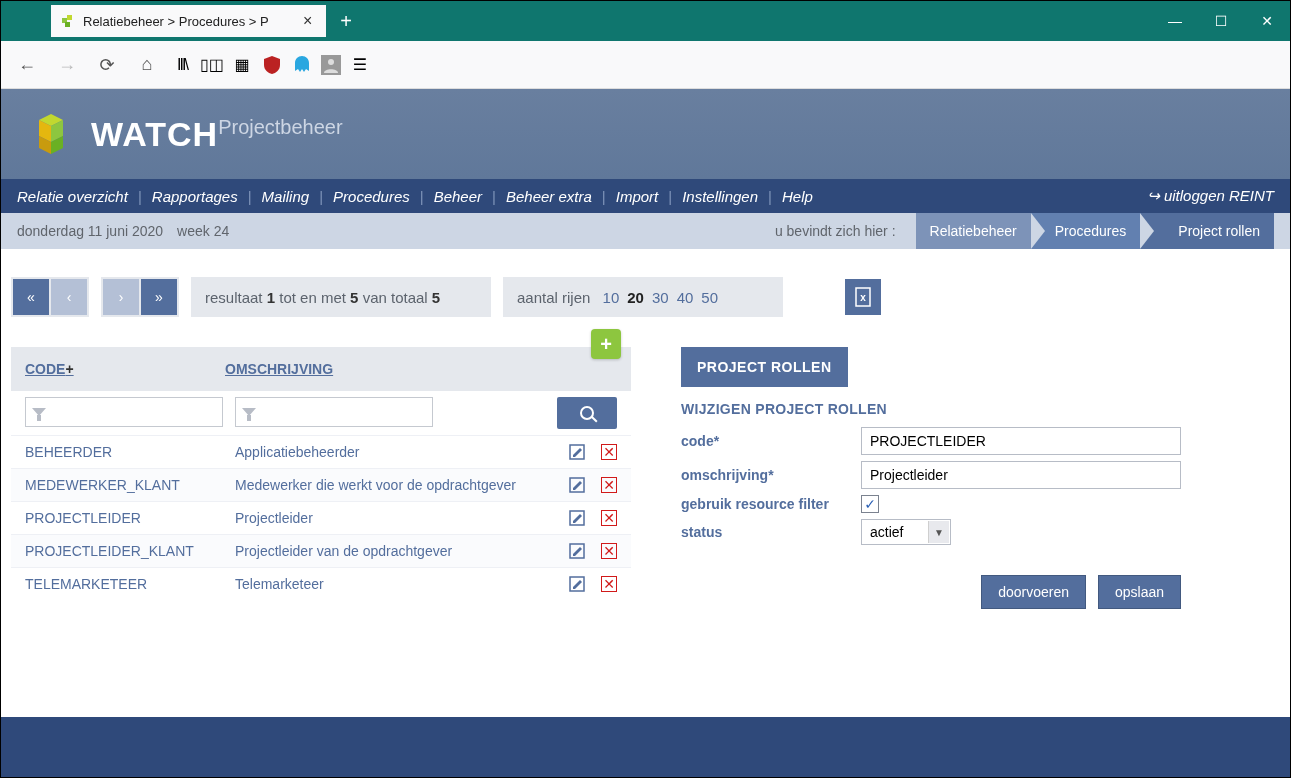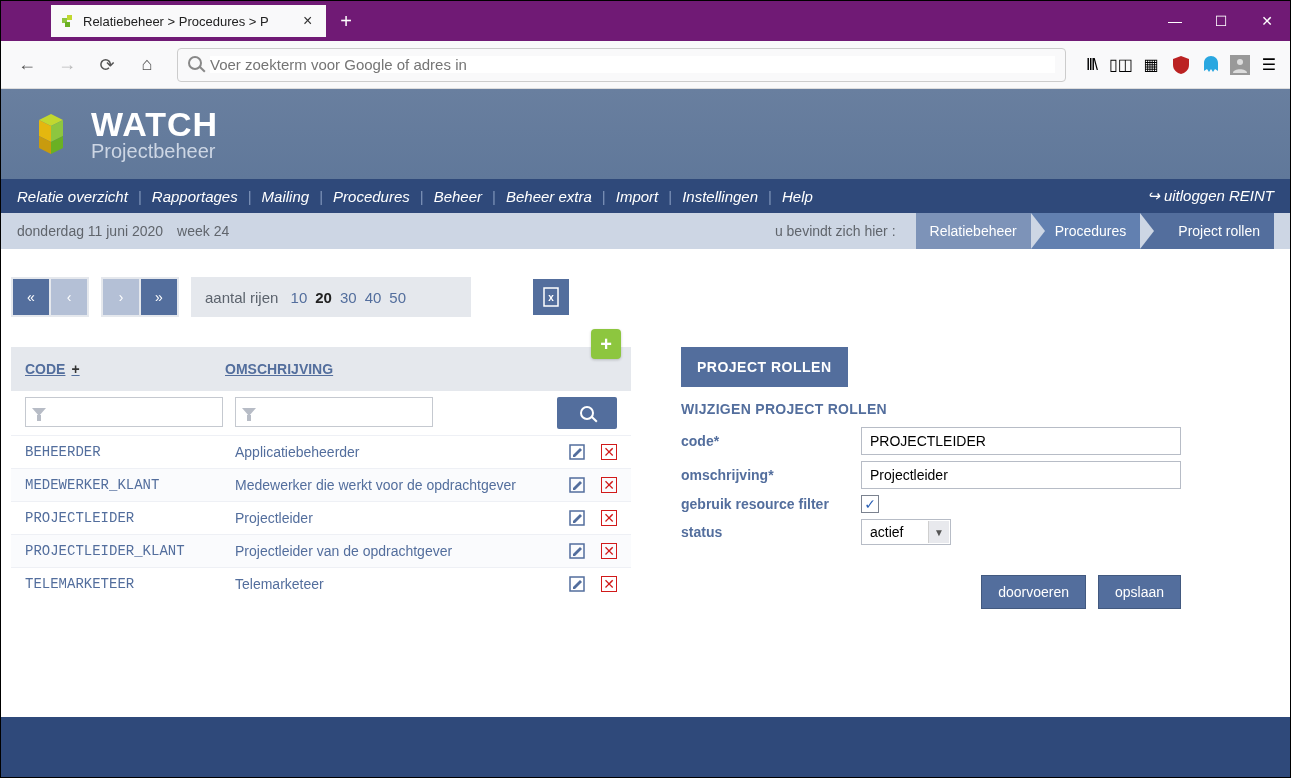--- a/index.html
+++ b/index.html
@@ -1,41 +1,41 @@
 <!DOCTYPE html>
 <html><head>
 <meta charset="utf-8">
 <style>
 * { box-sizing: border-box; margin: 0; padding: 0; }
 html, body { width: 1291px; height: 778px; font-family: Verdana, Geneva, sans-serif; font-size: 14px; overflow: hidden; background: #000; }
 
 
 .browser-chrome { width: 100%; height: 100%; background: black; padding: 1px; }
-.title-bar { height: 40px; background: #701a75; display: flex; align-items: center; }
+.title-bar { height: 40px; background: #0f766e; display: flex; align-items: center; }
 .tab { margin-left: 50px; height: 32px; background: #f9f9fa; display: flex; align-items: center; padding: 0 10px; gap: 6px; min-width: 270px; }
 .tab-favicon { width: 16px; height: 16px; }
 .tab-title { font-size: 13px; white-space: nowrap; overflow: hidden; text-overflow: ellipsis; width: 210px; color:#222; }
 .tab-close { color: #333; cursor: pointer; font-size: 16px; padding:0 4px; }
 .tab-add { color: #fff; margin-left: 14px; font-size: 20px; cursor: pointer; }
 .window-controls { margin-left: auto; display: flex; }
 .wc-btn { width: 46px; height: 40px; color: #fff; display:flex; align-items:center; justify-content:center; cursor:pointer; font-size:14px; }
 
 .toolbar { height: 48px; background: #f9f9fa; display: flex; align-items: center; padding: 0 10px; gap: 8px; border-bottom:1px solid #ddd; }
 .nav-btn { width: 32px; height: 32px; border-radius:4px; display:flex; align-items:center; justify-content:center; color:#555; cursor:pointer; font-size:18px; }
 .nav-btn.disabled { color: #bbb; cursor:default; }
 .address-bar { flex:1; height:34px; border:1px solid #ccc; border-radius:4px; display:flex; align-items:center; padding:0 10px; gap:8px; margin:0 6px; }
 .address-bar input { border:none; outline:none; flex:1; font-size:15px; color:#888; }
 .toolbar-right { display:flex; gap:8px; align-items:center; }
 .ext-icon { width:22px; height:22px; display:flex; align-items:center; justify-content:center; cursor:pointer; font-size:16px; }
 
 
 .page { background: #fff; height: calc(778px - 40px - 48px - 2px); position: relative; }
 .app-header { height: 90px; background: linear-gradient(#697f9f,#60789a); display:flex; align-items:center; padding:0 20px; gap:20px; }
 .logo { display:flex; align-items:center; gap:10px; }
-.logo-text { color:#fff; display:flex; flex-direction:column; line-height:1; }
+.logo-text { color:#fff; display:flex; line-height:1; }
 .logo-text .line1 { font-size:34px; font-weight:bold; letter-spacing:1px; }
 .logo-text .line2 { font-size:20px; color:#cdd6e4; }
 .header-tiles { display:flex; gap:10px; margin-left:170px; }
 .header-tile { width:46px; height:46px; border-radius:4px; display:flex; align-items:center; justify-content:center; color:#fff; font-size:24px; cursor:pointer; }
 
 .main-nav { height: 34px; background:#2f497a; display:flex; align-items:center; color:#fff; padding:0 16px; font-size:15px; }
 .main-nav a { color:#fff; text-decoration:none; cursor:pointer;font-style:italic; }
 .nav-sep { color:#7d93b8; margin:0 10px; }
 .logout { margin-left:auto; text-decoration:underline; cursor:pointer; }
 
@@ -64,33 +64,33 @@
 .info-box b{ color:#333; }
 .row-links a { margin-left:8px; cursor:pointer; color:#536e9d; }
 .row-links .sel { color:#222; font-weight:bold; text-decoration:none; }
 
 .two-col { display:flex; gap:50px; margin-top:30px; align-items:flex-start; }
 
 
 .table-wrap { width:620px; position:relative; }
 .add-btn { position:absolute; right:10px; top:-18px; width:30px; height:30px; background:#8dc63f; border-radius:4px; color:#fff; display:flex; align-items:center; justify-content:center; font-size:20px; font-weight:bold; cursor:pointer; box-shadow:0 1px 3px rgba(0,0,0,.2);}
 .thead { background:#e5e8ed; height:44px; display:flex; align-items:center; padding:0 14px; font-weight:bold; color:#536e9d; }
-.th { display:flex; gap:6px; align-items:center; text-decoration:underline; cursor:pointer; }
+.th { display:flex; align-items:center; text-decoration:underline; cursor:pointer; }
 .th-code { width:200px; }
 .th-desc { flex:1; }
 .sort-plus { color:#333; text-decoration:none;}
 .filter-row { display:flex; padding:6px 14px; gap:12px; }
 .filter-input { height:30px; border:1px solid #c5c9d0; padding:0 6px; display:flex; align-items:center; color:#888;}
 .filter-input.code { width:198px;}
 .filter-input.desc { width:198px;}
 .search-btn{ margin-left:auto; width:60px; height:32px; background:#536e9d; color:#fff; border-radius:2px; display:flex; align-items:center; justify-content:center; cursor:pointer; font-size:16px;}
 
 .row { display:flex; align-items:center; padding:8px 14px; border-top:1px solid #eef0f5; }
 .row:nth-child(even){ background:#fafbfd;}
-.cell-code { width:210px; color:#536e9d;font-family:Liberation Mono, monospace; }
+.cell-code { width:210px; color:#536e9d; }
 .cell-desc { flex:1; color:#536e9d; }
 .row-actions { display:flex; gap:16px; }
 .act-edit { color:#536e9d; cursor:pointer; font-size:16px;}
 .act-del { color:#d11a1a; cursor:pointer; font-size:14px; border:1.5px solid #d11a1a; width:16px; height:16px; display:flex; align-items:center; justify-content:center; line-height:1;}
 
 
 .panel { width:500px; }
 .panel-title { height:40px; background:#536e9d; color:#fff; display:flex; align-items:center; padding:0 16px; font-weight:bold; letter-spacing:.5px; width:fit-content; }
 .form { margin-top:14px; }
 .form-heading { color:#536e9d; font-weight:bold; margin-bottom:10px; letter-spacing:.3px; }
@@ -138,24 +138,20 @@
       <div class="wc-btn">☐</div>
       <div class="wc-btn">✕</div>
     </div>
   </div>
 
   <div class="toolbar">
     <div class="nav-btn">←</div>
     <div class="nav-btn disabled">→</div>
     <div class="nav-btn">⟳</div>
     <div class="nav-btn">⌂</div>
-    <div class="address-bar">
-      <span><span class="magnify"></span></span>
-      <input placeholder="Voer zoekterm voor Google of adres in" style="">
-    </div>
     <div class="toolbar-right">
       <div class="ext-icon" style="letter-spacing:-2px;">III\</div>
       <div class="ext-icon">▯◫</div>
       <div class="ext-icon">▦</div>
       <div class="ext-icon">
         <svg width="20" height="20">
             <path d="M10 1 L18 4 V10 C18 15 14 18 10 19 C6 18 2 15 2 10 V4 Z" fill="#b22"></path>
           </svg>
       </div>
       <div class="ext-icon">
@@ -240,20 +236,25 @@
     <div class="content">
       <div class="controls-row">
         <div class="pager-group">
           <div class="pager-btn dark">«</div>
           <div class="pager-btn light">‹</div>
         </div>
         <div class="pager-group">
           <div class="pager-btn light">›</div>
           <div class="pager-btn dark">»</div>
         </div>
+        <div class="info-box" style="width:300px;">
+          <span>
+            <span>resultaat</span>&nbsp;<b>1</b>&nbsp;<span>tot en met</span>&nbsp;<b>5</b>&nbsp;<span>van totaal</span>&nbsp;<b>5</b>
+          </span>
+        </div>
         <div class="info-box row-links" style="width:280px;">
           <span>aantal rijen</span>&nbsp;
           <a>10</a>
           <a class="sel">20</a>
           <a>30</a>
           <a>40</a>
           <a>50</a>
         </div>
         <div class="pager-btn dark" style="margin-left:50px;">
           <svg width="18" height="20">

